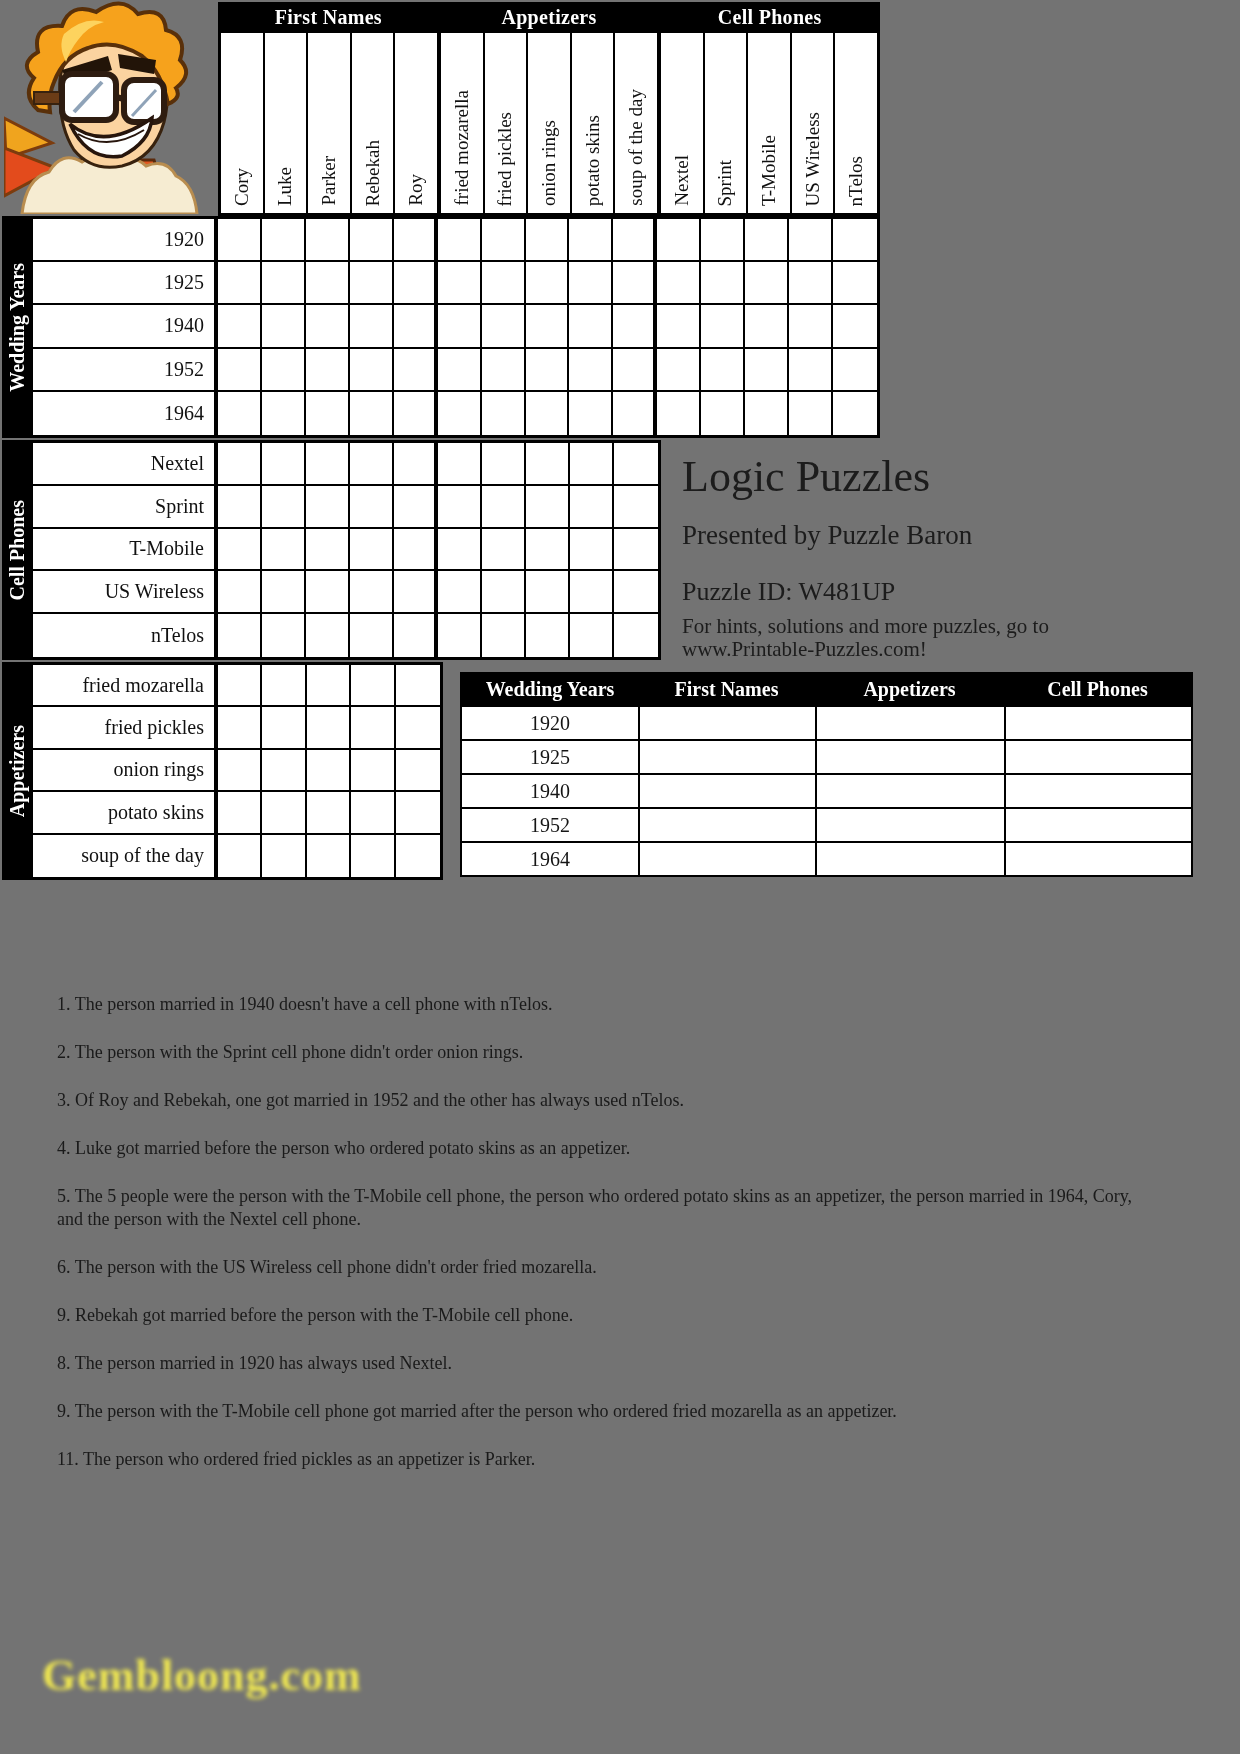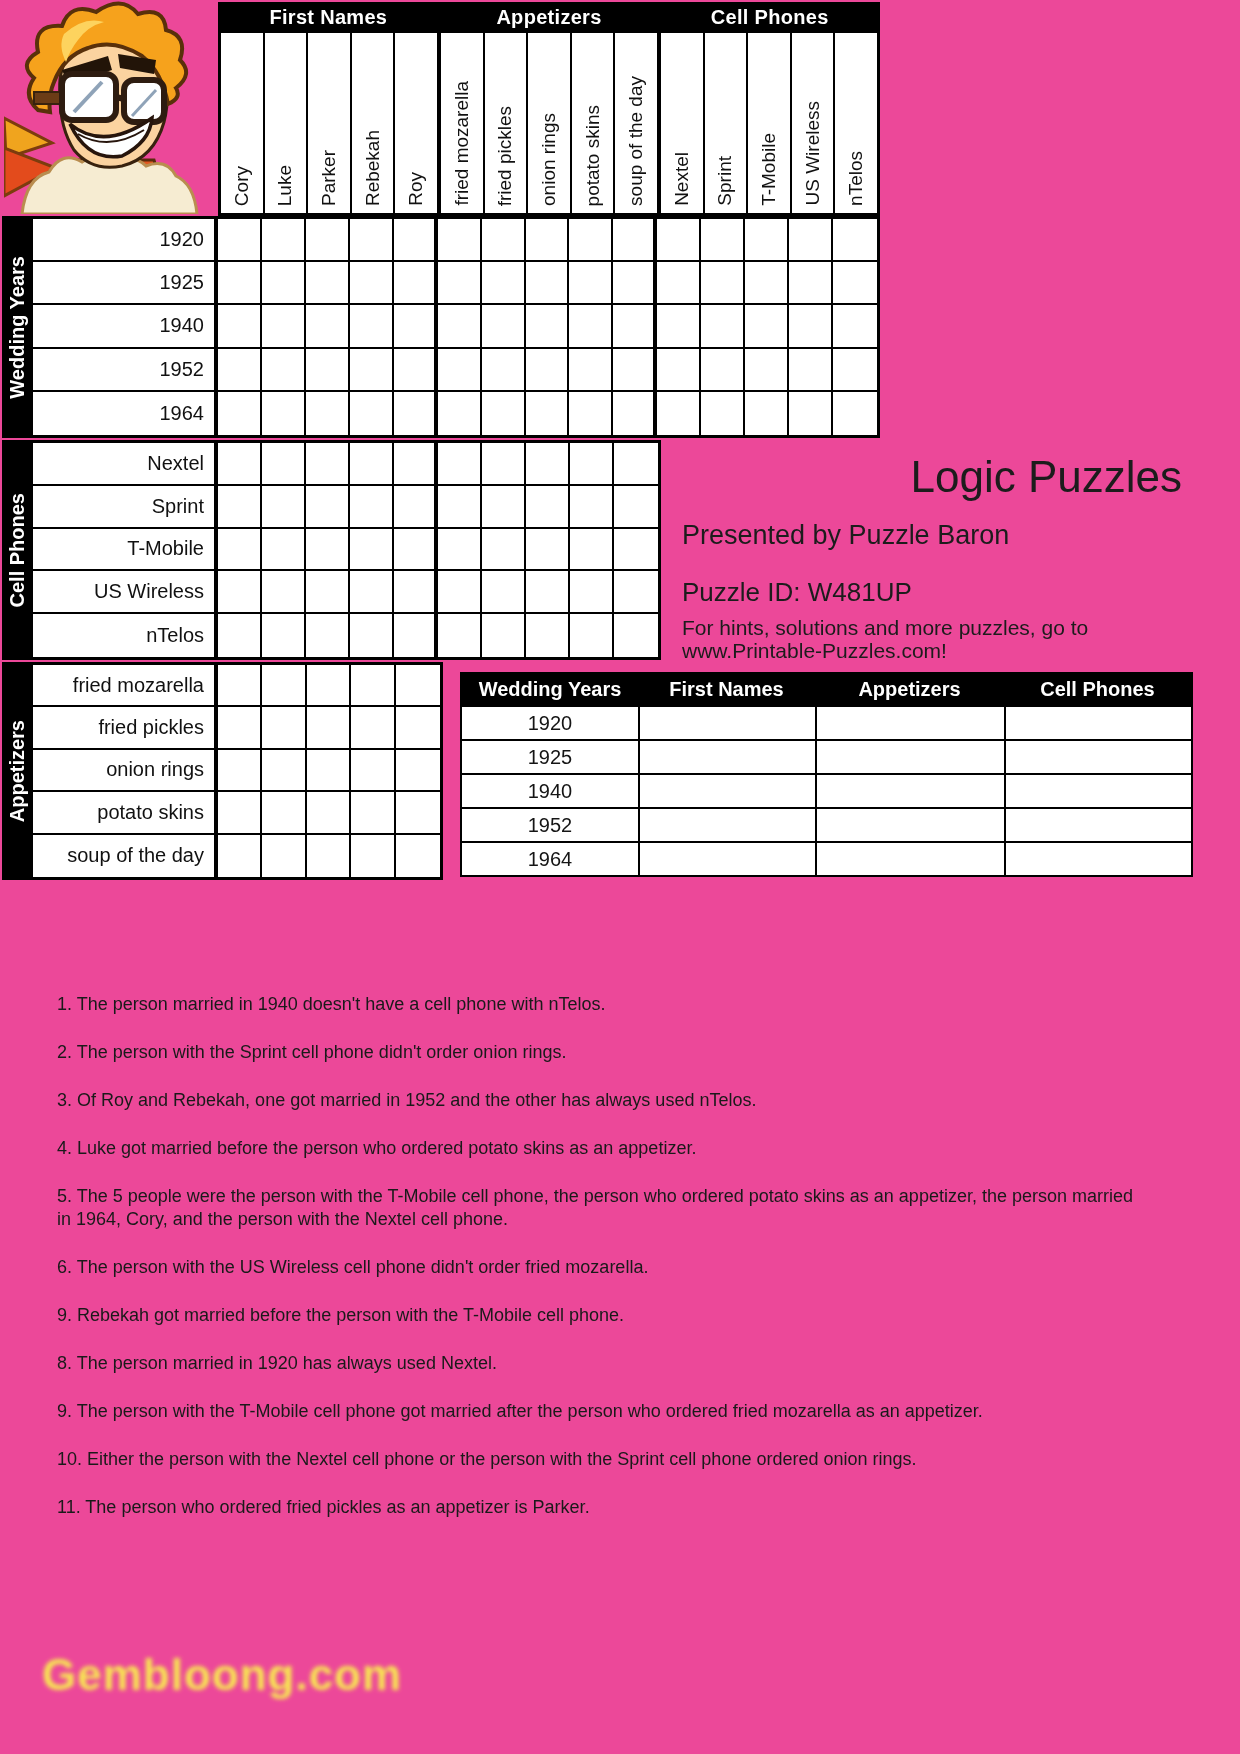--- a/index.html
+++ b/index.html
@@ -1,18 +1,18 @@
 <!DOCTYPE html>
 <html><head>
 <meta charset="utf-8">
 <style>
   html,body { margin:0; padding:0; background:#ffffff; }
   #canvas {
-    position:relative; width:1240px; height:1754px; background:#ec4899;
-    font-family:Liberation Sans, sans-serif; color:#151515; overflow:hidden;
+    position:relative; width:1240px; height:1754px; background:#737373;
+    font-family:Liberation Serif, serif; color:#151515; overflow:hidden;
   }
   
   #mascot { position:absolute; left:4px; top:0px; width:212px; height:214px; }
 
   
   #topbar {
     position:absolute; left:218px; top:2px; width:662px; height:31px;
     background:#000; display:flex;
   }
   #topbar span {
@@ -55,21 +55,21 @@
     display:flex; align-items:center; justify-content:flex-end;
     padding-right:10px; font-size:20px; color:#111; box-sizing:border-box;
   }
   .cell { border-right:2px solid #000; border-bottom:2px solid #000; box-sizing:border-box; }
   .cell.gsep { border-right-width:4px; }
   .cell.lastcol { border-right:none; }
   .lastrow { border-bottom:none !important; }
 
   
   #titleblock { position:absolute; left:682px; top:452px; width:500px; }
-  #titleblock .big   { font-size:44px; color:#1c1c1c; line-height:50px;text-align:right; }
+  #titleblock .big   { font-size:44px; color:#1c1c1c; line-height:50px; }
   #titleblock .sub   { font-size:27px; color:#1c1c1c; margin-top:18px; }
   #titleblock .pid   { font-size:26px; color:#1c1c1c; margin-top:26px; }
   #titleblock .hint  { font-size:21px; color:#1c1c1c; margin-top:8px; line-height:23px; }
 
   
   #anstable { position:absolute; left:460px; top:672px; width:733px;
               border:2px solid #000; box-sizing:border-box; background:#fff; }
   #anshead { height:31px; background:#000; display:flex; }
   #anshead span { color:#fff; font-weight:bold; font-size:20px;
                   display:flex; align-items:center; justify-content:center; }
@@ -400,19 +400,18 @@
   <div id="clues">
       <p>1. The person married in 1940 doesn't have a cell phone with nTelos.</p>
       <p>2. The person with the Sprint cell phone didn't order onion rings.</p>
       <p>3. Of Roy and Rebekah, one got married in 1952 and the other has always used nTelos.</p>
       <p>4. Luke got married before the person who ordered potato skins as an appetizer.</p>
       <p>5. The 5 people were  the person with the T-Mobile cell phone, the person who ordered potato skins as an appetizer, the person married in 1964, Cory,  and the person with the Nextel cell phone.</p>
       <p>6. The person with the US Wireless cell phone didn't order fried mozarella.</p>
       <p>9. Rebekah got married before the person with the T-Mobile cell phone.</p>
       <p>8. The person married in 1920 has always used Nextel.</p>
       <p>9. The person with the T-Mobile cell phone got married after the person who ordered fried mozarella as an appetizer.</p>
-      <p>10. Either the person with the Nextel cell phone or the person with the Sprint cell phone ordered onion rings.</p>
       <p>11. The person who ordered fried pickles as an appetizer is Parker.</p>
     </div>
 
   <div id="watermark">Gembloong.com</div>
 
 </div>
 
 </body></html>

